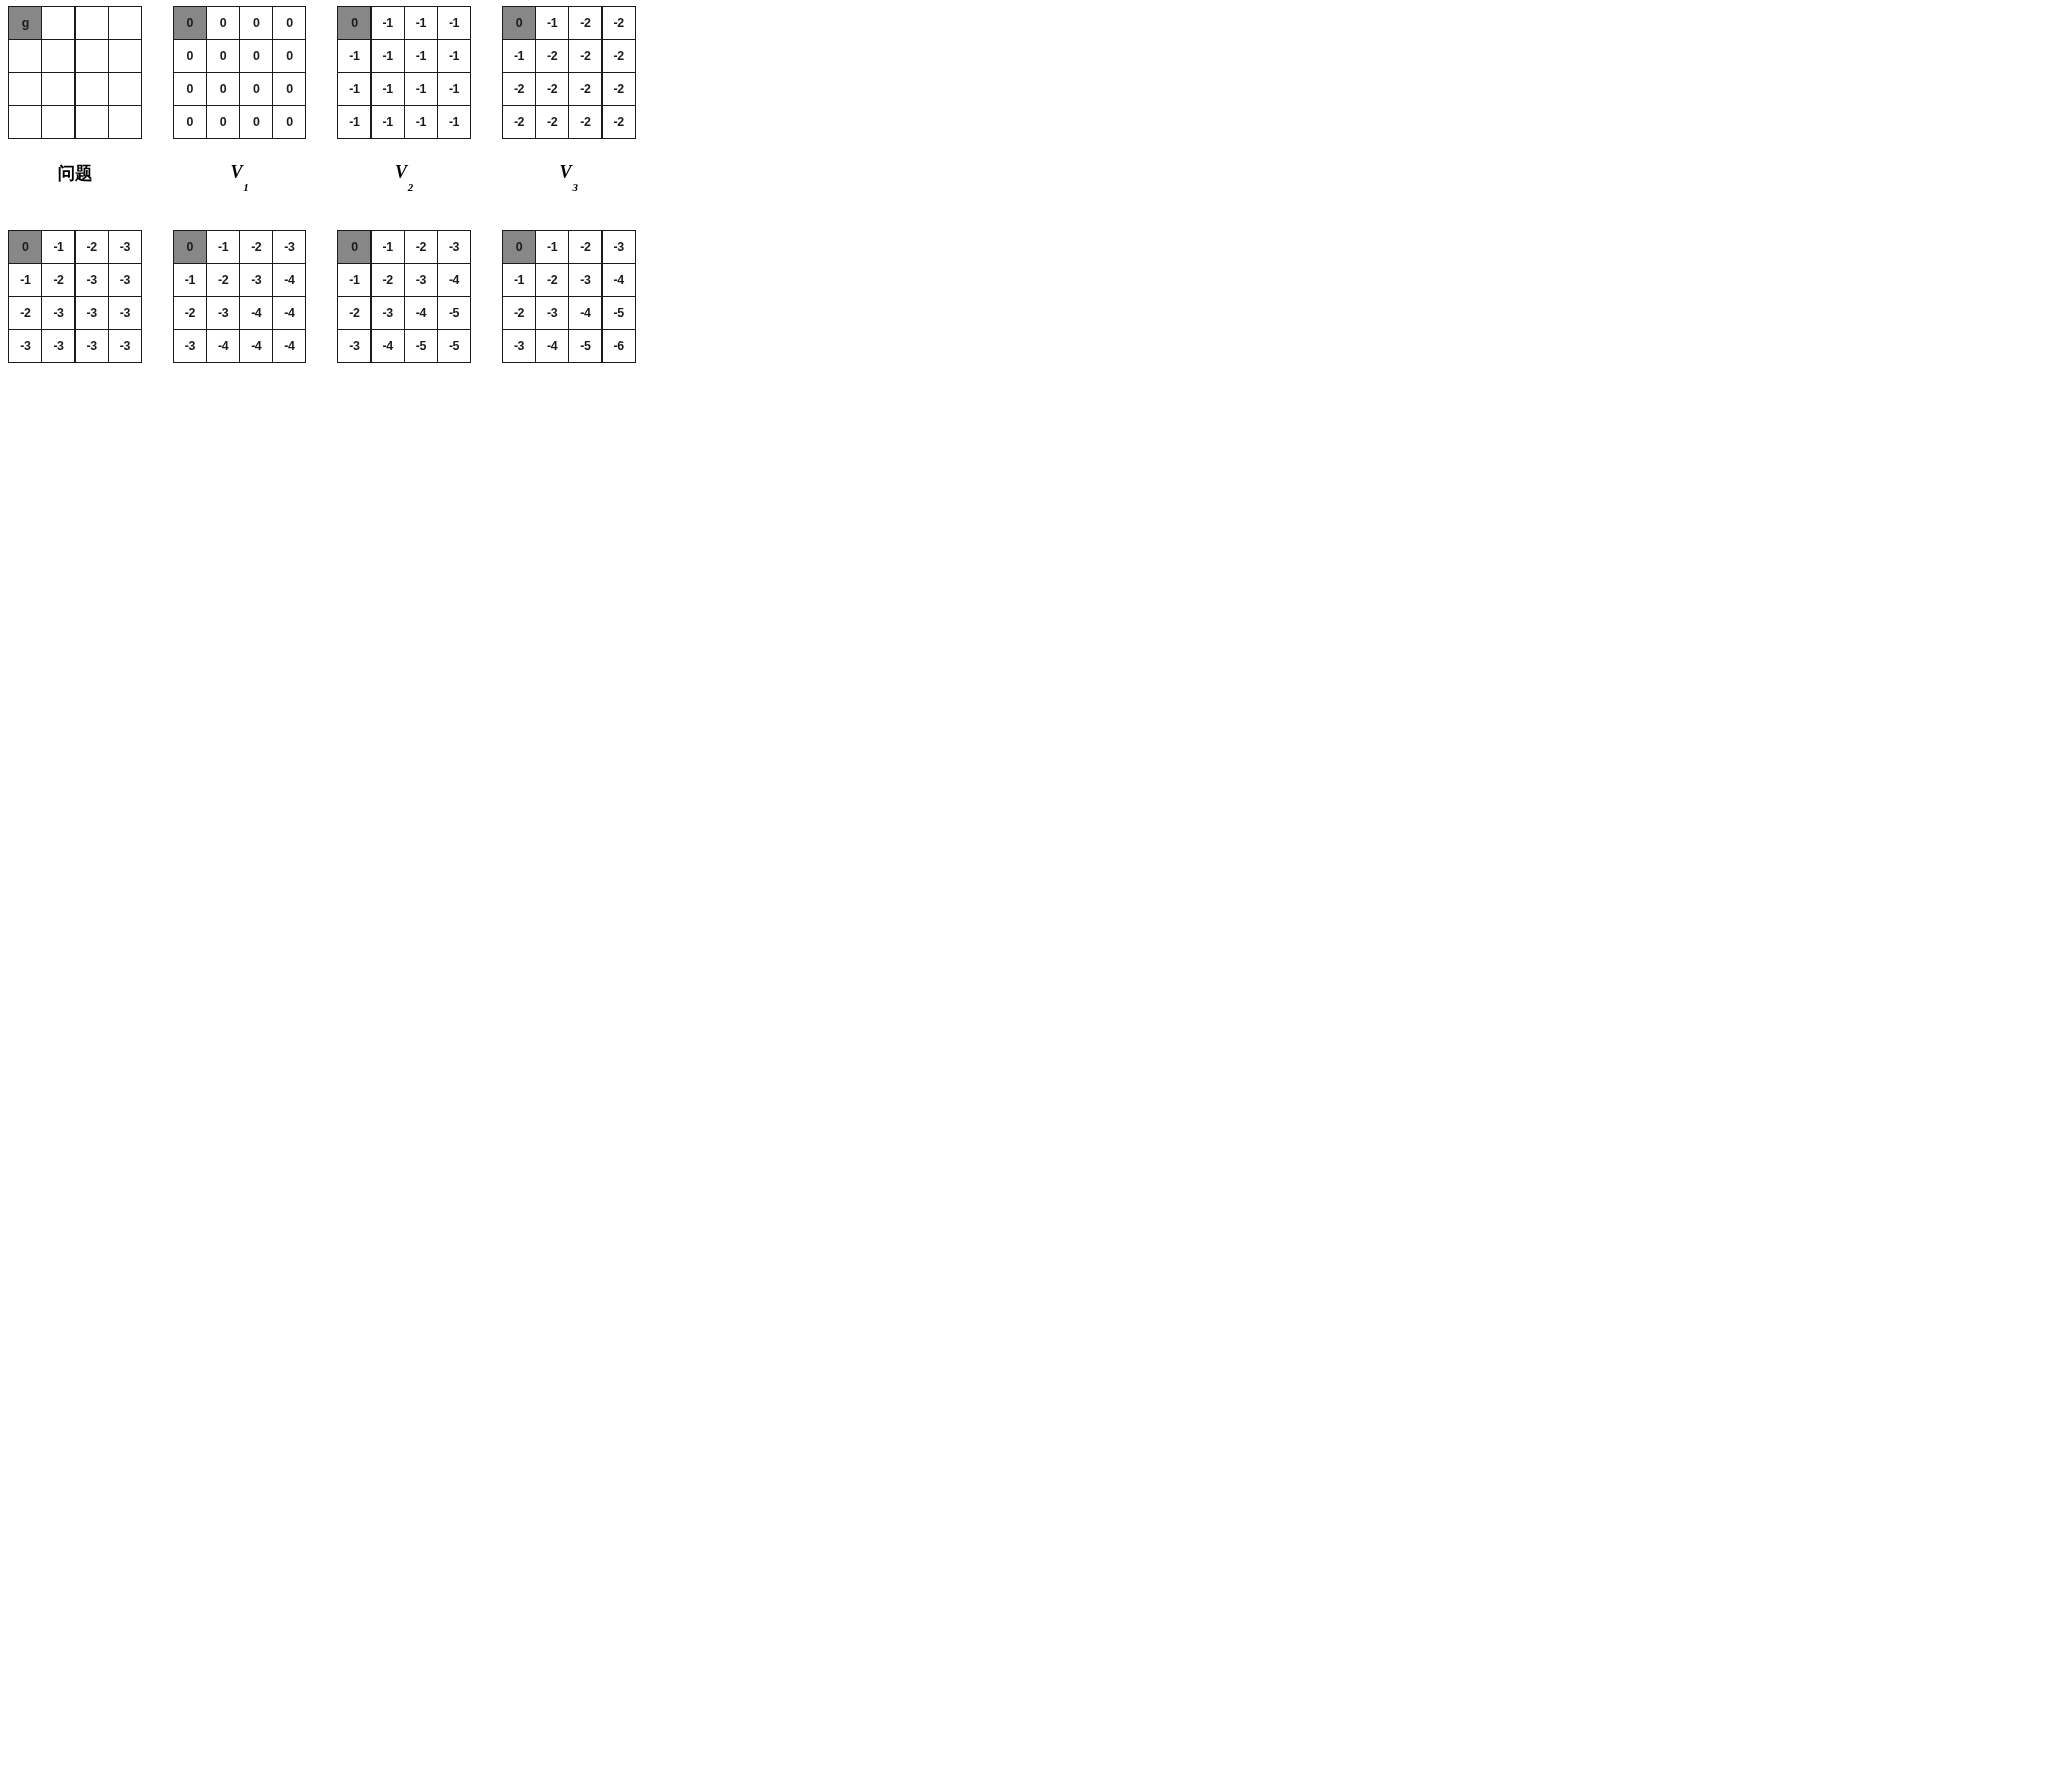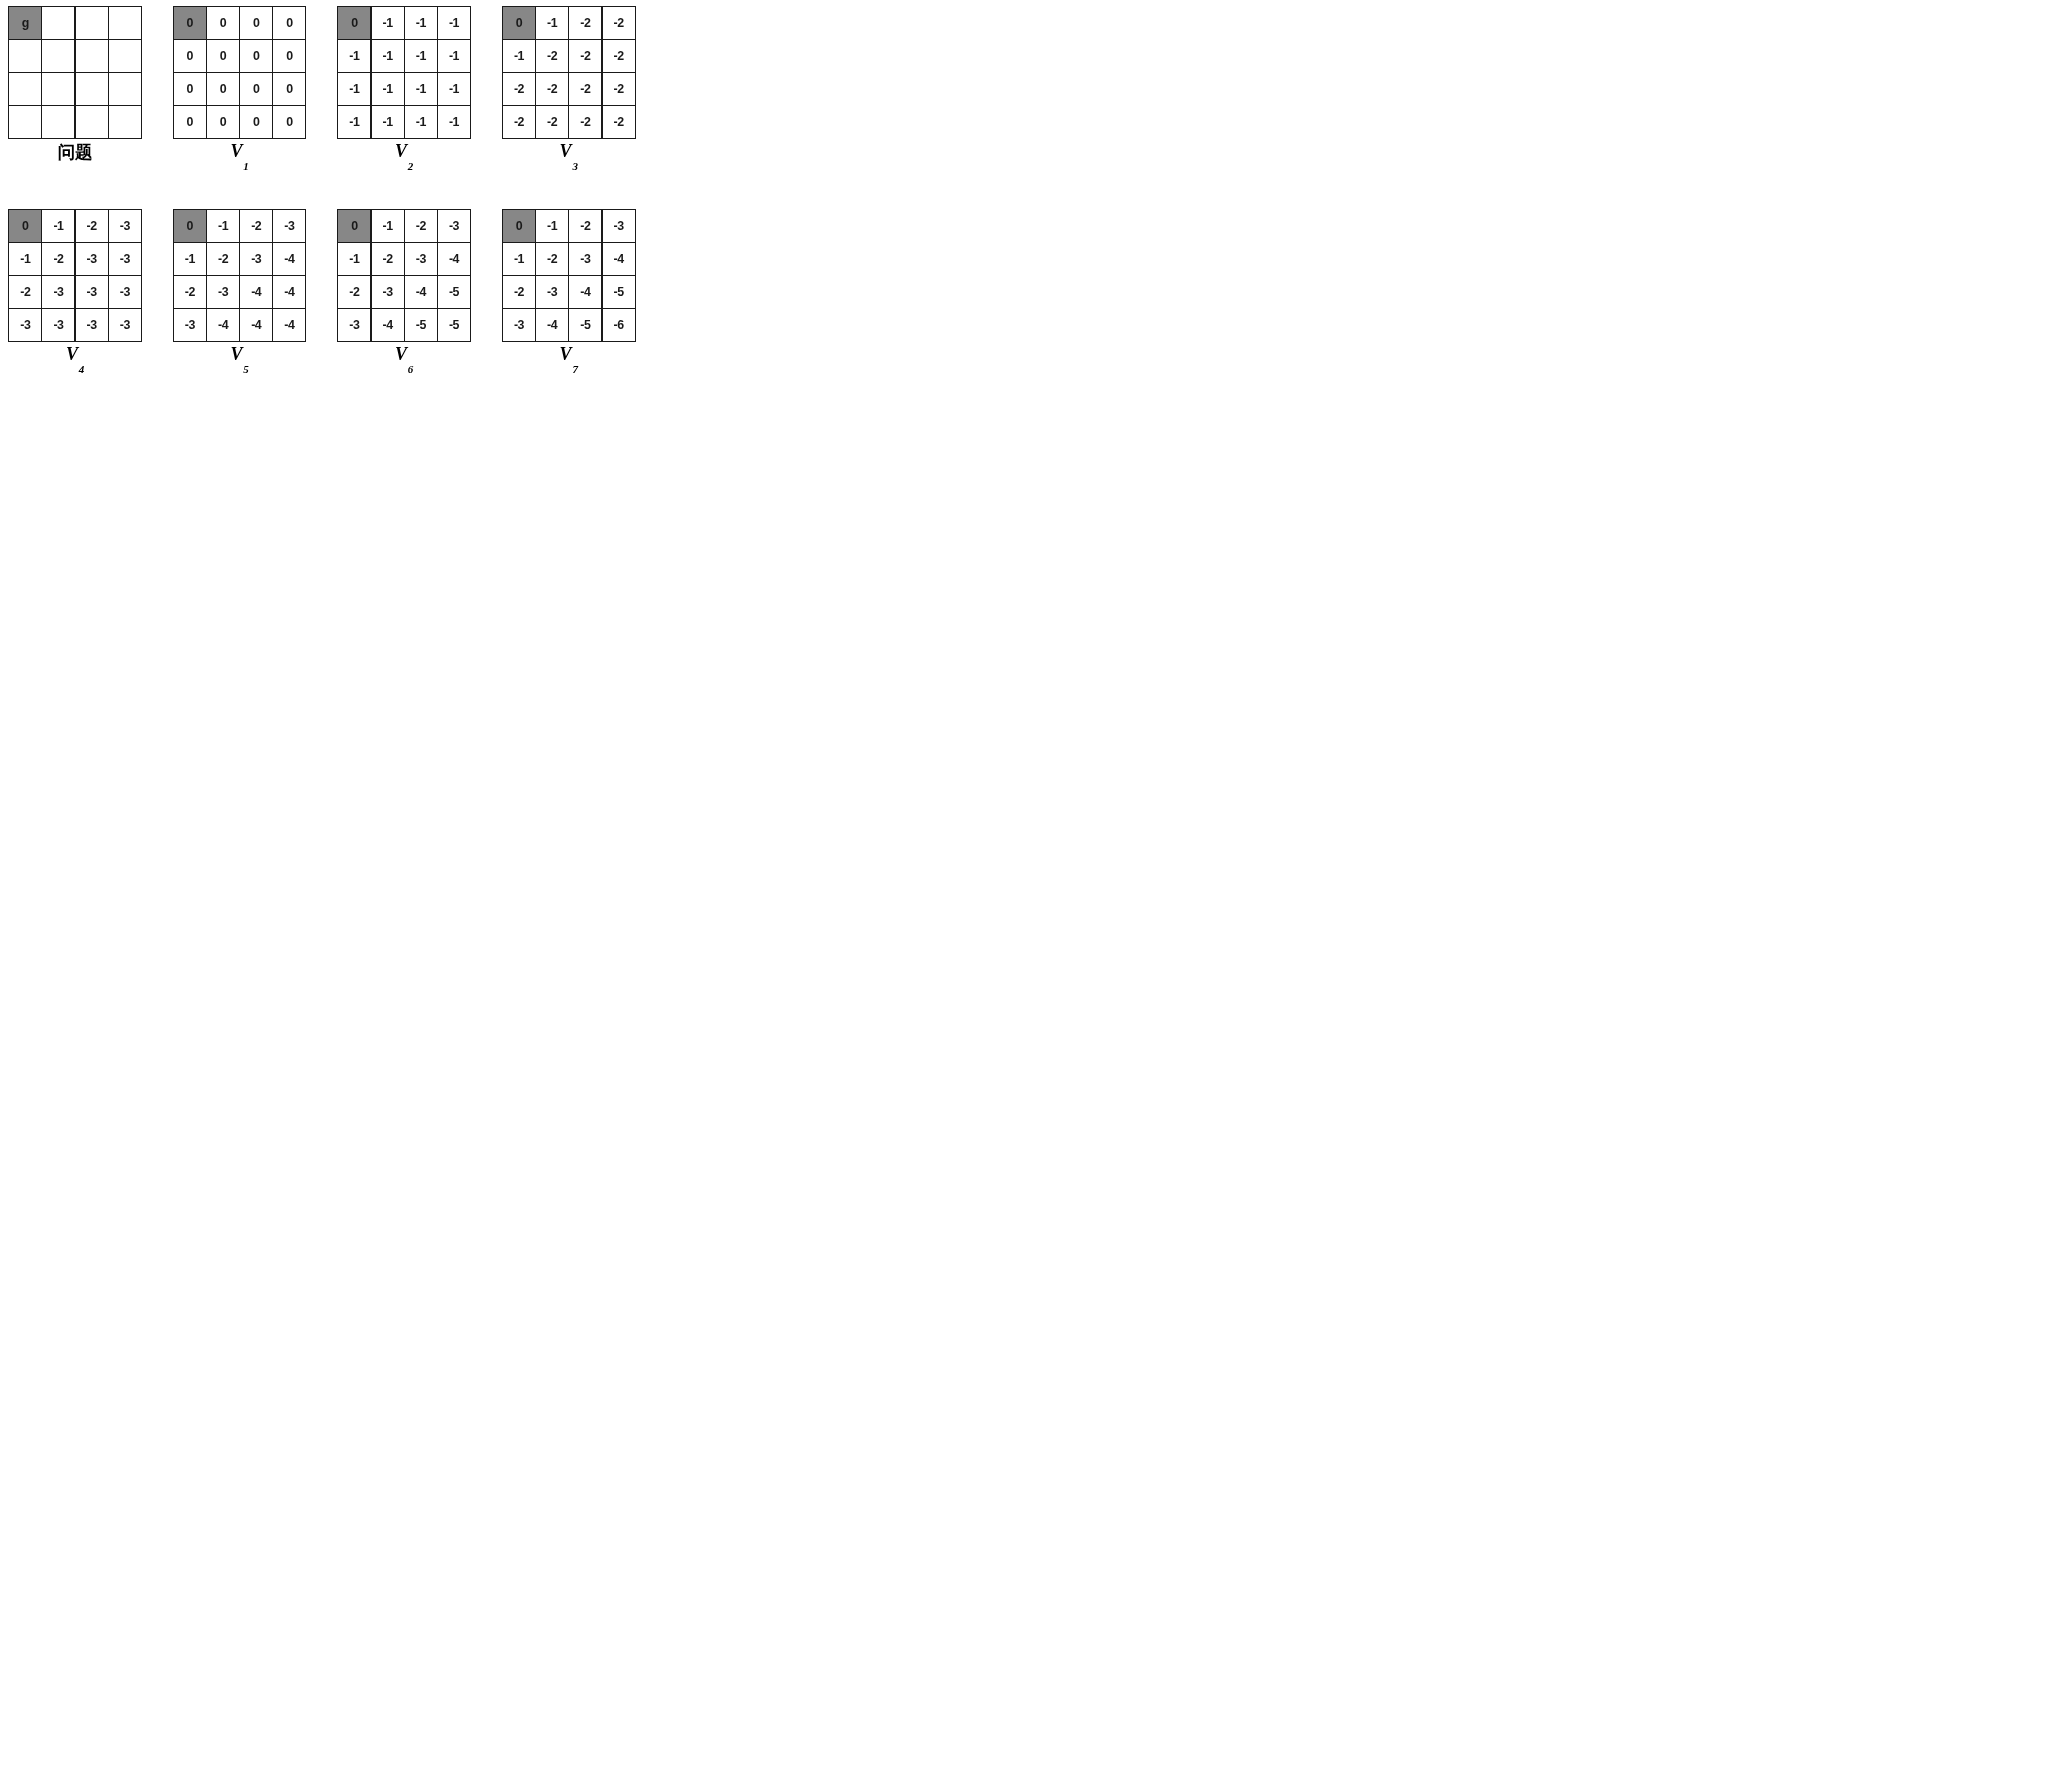--- a/index.html
+++ b/index.html
@@ -46,21 +46,21 @@
     justify-content: center;
     font-size: 12.4px;
     font-weight: 600;
     color: #1a1a1a;
     letter-spacing: -0.4px;
   }
   .cell.goal {
     background: #878787;
   }
   .caption {
-    margin-top: 3px;
+    margin-top: 24px;
     height: 26.4px;
     display: flex;
     align-items: flex-start;
     justify-content: center;
     color: #000000;
   }
   .caption-v {
     font-family: "Liberation Serif", serif;
     font-style: italic;
     font-weight: bold;

